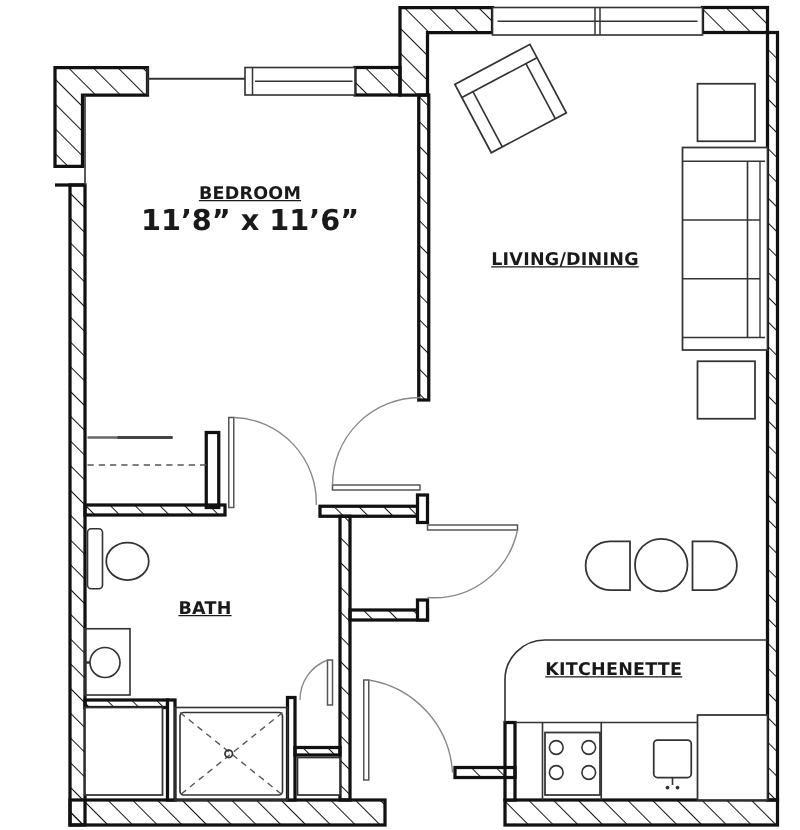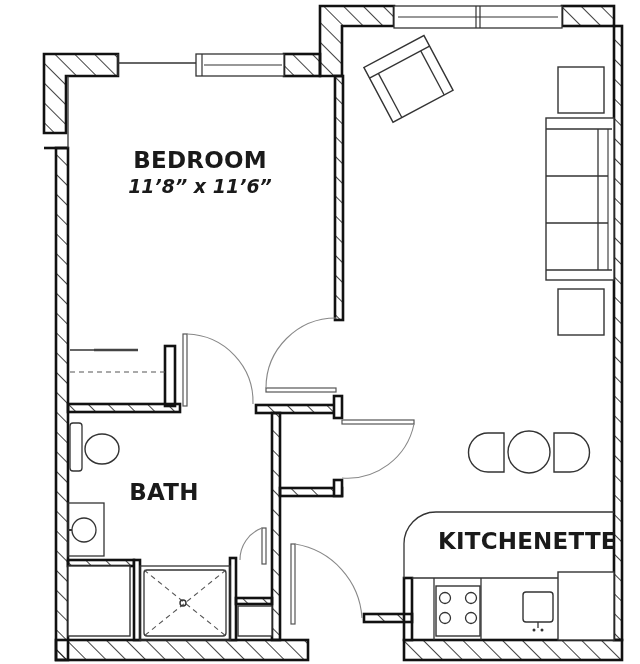--- a/index.html
+++ b/index.html
@@ -7,22 +7,22 @@
   #plan { position: absolute; left: 0; top: 0; width: 640px; height: 664px; }
   .label {
     position: absolute;
     font-family: "DejaVu Sans", sans-serif;
     font-weight: bold;
     color: #1a1a1a;
     text-align: center;
     line-height: 1.2;
     white-space: nowrap;
   }
-  .room-name { font-size: 23px; letter-spacing: 0.2px; }
-  .room-dim  { font-size: 19px; font-style: italic; }
+  .room-name { font-size: 14px; letter-spacing: 0.2px; text-decoration: underline; }
+  .room-dim  { font-size: 23px; }
   .wall { fill: #ffffff; stroke: #111; stroke-width: 2.6; }
   .thin { fill: none; stroke: #333; stroke-width: 1.3; }
   .furn { fill: #fff; stroke: #333; stroke-width: 1.4; }
   .swing { fill: none; stroke: #888; stroke-width: 1.1; }
   .door { fill: #fff; stroke: #555; stroke-width: 1.2; }
   .win { fill: #fff; stroke: #333; stroke-width: 1.3; }
   .dash { fill: none; stroke: #555; stroke-width: 1.1; stroke-dasharray: 5 4; }
 </style>
 </head>
 <body>
@@ -194,19 +194,20 @@
     <circle cx="183" cy="603" r="3" fill="none" stroke="#333" stroke-width="1.4"></circle>
   </g>
   <rect class="furn" x="238" y="606" width="34" height="30" stroke="#111" stroke-width="2"></rect>
 </svg>
 
 <div class="label" style="left:110px; top:147px; width:180px;">
   <div class="room-name">BEDROOM</div>
   <div class="room-dim">11’8” x 11’6”</div>
 </div>
 <div class="label" style="left:352px; top:200px; width:200px;">
+  <div class="room-name">LIVING/DINING</div>
 </div>
 <div class="label" style="left:114px; top:479px; width:100px;">
   <div class="room-name">BATH</div>
 </div>
-<div class="label" style="left:438px; top:528px; width:160px;">
+<div class="label" style="left:411px; top:528px; width:160px;">
   <div class="room-name">KITCHENETTE</div>
 </div>
 
 </body></html>

